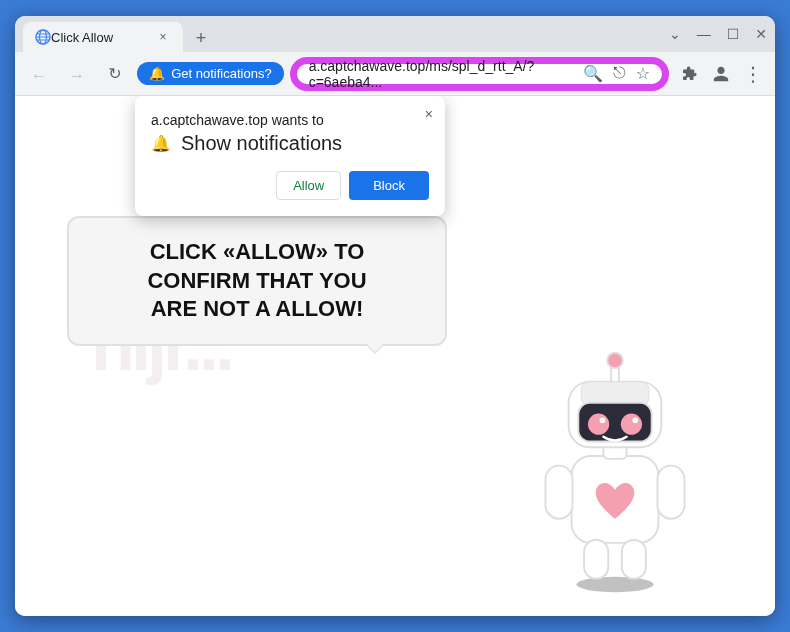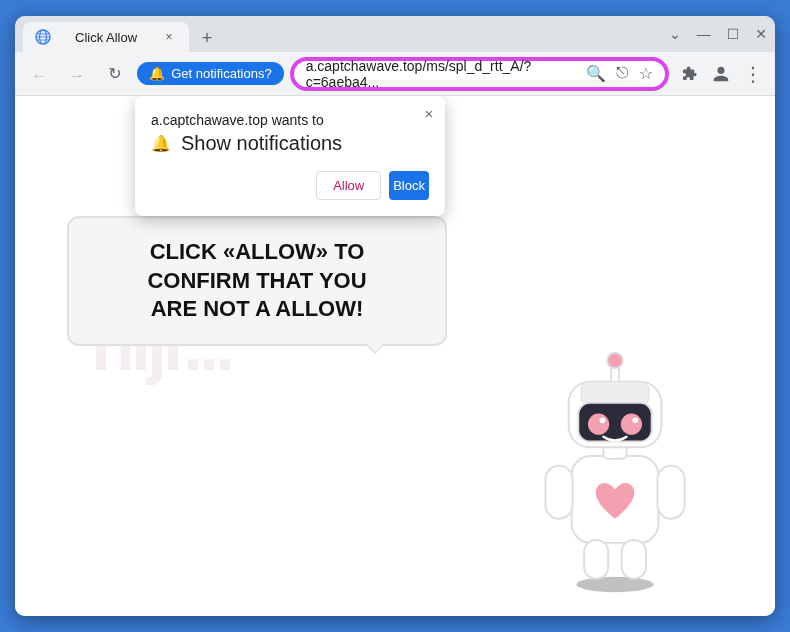--- a/index.html
+++ b/index.html
@@ -43,21 +43,21 @@
       height: 100%;
     }
 
     .tab {
       background: #f1f3f4;
       border-radius: 8px 8px 0 0;
       padding: 0 12px;
       height: 30px;
       display: flex;
       align-items: center;
-      gap: 24px;
+      gap: 0;
       font-size: 13px;
       color: #202124;
       min-width: 160px;
       max-width: 220px;
     }
 
     .tab-favicon {
       width: 16px;
       height: 16px;
       display: flex;
@@ -157,21 +157,21 @@
       flex: 1;
       background: white;
       border-radius: 22px;
       height: 34px;
       display: flex;
       align-items: center;
       padding: 0 12px;
       font-size: 14px;
       color: #202124;
       gap: 8px;
-      border: 4px solid #d946ef;
+      border: 7px solid #d946ef;
     }
 
     .address-text {
       flex: 1;
       font-size: 14px;
       color: #202124;
     }
 
     .address-icons {
       display: flex;
@@ -256,29 +256,29 @@
       justify-content: flex-end;
       gap: 8px;
     }
 
     .btn-allow {
       background: white;
       border: 1px solid #dadce0;
       border-radius: 4px;
       padding: 6px 16px;
       font-size: 13px;
-      color: #be185d;
+      color: #15803d;
       cursor: pointer;
     }
 
     .btn-block {
       background: #1a73e8;
       border: none;
       border-radius: 4px;
-      padding: 6px 4px;
+      padding: 6px 24px;
       font-size: 13px;
       color: white;
       cursor: pointer;
     }
 
     
     .watermark {
       position: absolute;
       top: 50%;
       left: 50%;

